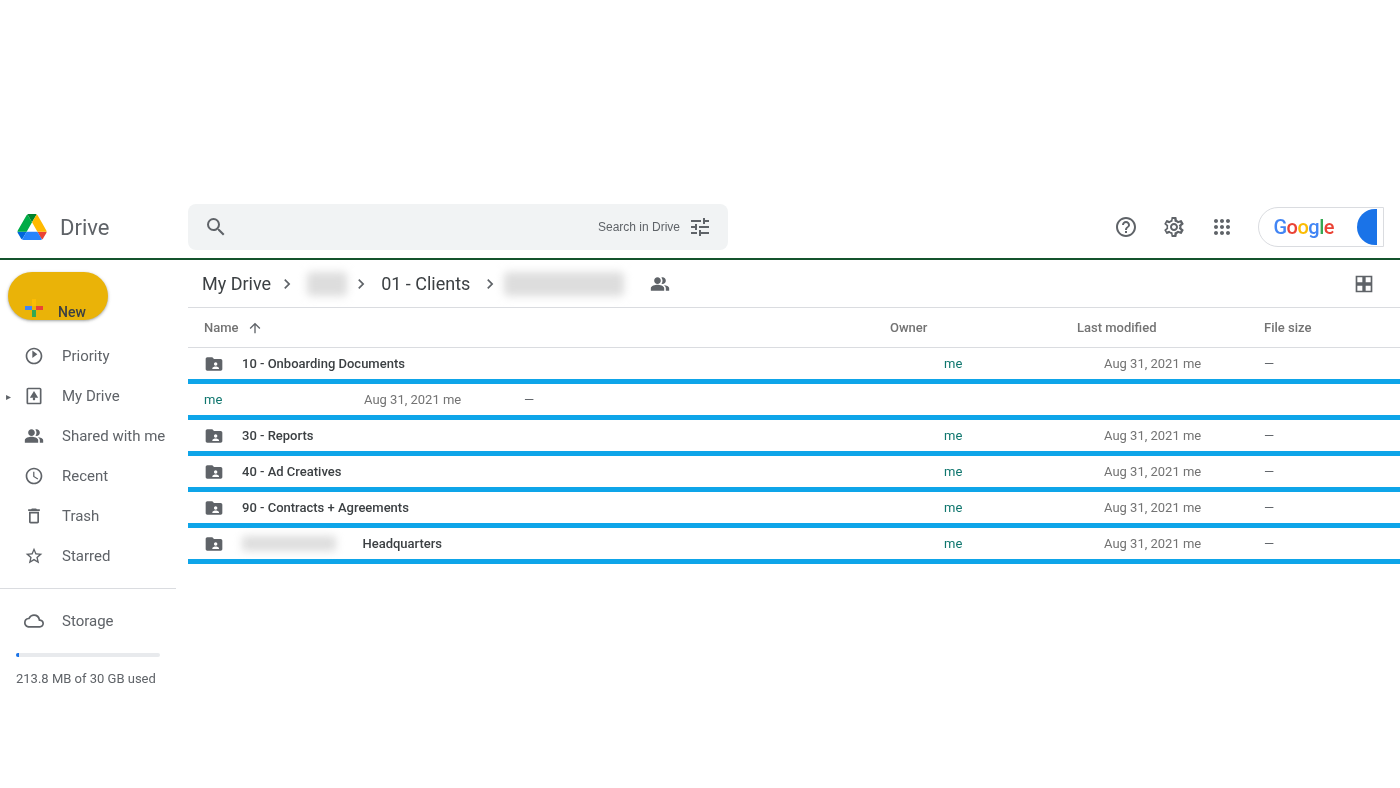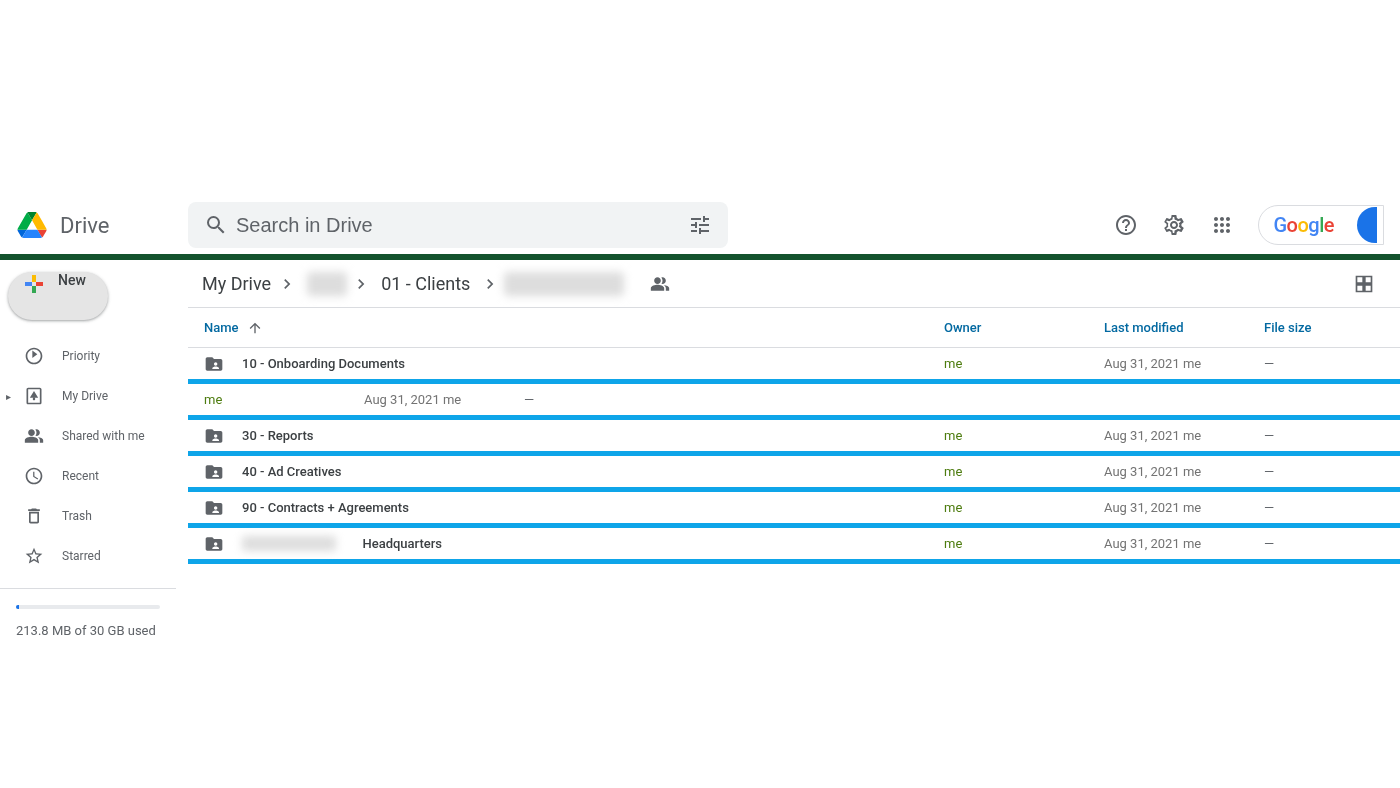--- a/index.html
+++ b/index.html
@@ -9,42 +9,43 @@
       color: #3c4043;
       overflow: hidden;
     }
     .app { display: flex; flex-direction: column; height: 788px; width: 1400px; }
     .topbar {
       height: 64px;
       display: flex;
       align-items: center;
       padding: 8px;
       margin-top: 196px;
-      border-bottom: 6px solid #14532d;
+      border-bottom: 2px solid #14532d;
     }
     .logo-wrap { display: flex; align-items: center; padding-left: 4px; width: 180px; cursor: pointer; }
     .drive-logo { width: 40px; height: 40px; display: flex; align-items: center; justify-content: center; }
     .app-name { font-size: 22px; color: #5f6368; margin-left: 8px; font-weight: 400; }
     .search-wrap {
       flex: 0 0 540px;
       height: 46px;
       background: #f1f3f4;
       border-radius: 8px;
       display: flex;
       align-items: center;
       padding: 0 8px;
     }
     .search-icon-btn { width: 40px; height: 40px; display: flex; align-items: center; justify-content: center; cursor: pointer; border-radius: 50%; }
     .search-input {
       flex: 1;
       border: none;
       background: transparent;
-      font-size: 20px;
+      font-size: 12px;
       color: #5f6368;
       outline: none;
+      text-align: right;
     }
     .search-input::placeholder { color: #5f6368; }
     .tune-btn { width: 40px; height: 40px; display: flex; align-items: center; justify-content: center; cursor: pointer; border-radius: 50%; }
     .topbar-right { margin-left: auto; display: flex; align-items: center; gap: 8px; padding-right: 8px; }
     .icon-btn { width: 40px; height: 40px; display: flex; align-items: center; justify-content: center; cursor: pointer; border-radius: 50%; color: #5f6368; }
     .google-chip {
       height: 40px;
       border: 1px solid #dadce0;
       border-radius: 20px 0 0 20px;
       display: flex;
@@ -61,36 +62,36 @@
     .avatar-edge { width: 20px; height: 36px; background: #1a73e8; border-radius: 18px 0 0 18px; }
     .body { display: flex; flex: 1; }
     .sidebar { width: 176px; padding-top: 8px; display: flex; flex-direction: column; }
     .new-btn {
       margin: 4px 0 12px 8px;
       width: 100px;
       height: 48px;
       border-radius: 24px;
       box-shadow: 0 1px 2px 0 rgba(60,64,67,.3), 0 1px 3px 1px rgba(60,64,67,.15);
       display: flex;
-      align-items: flex-start;
+      align-items: flex-end;
       padding-left: 14px;
       cursor: pointer;
-      background: #e5e5e5;
+      background: #eab308;
       gap: 12px;
     }
     .new-btn-label { font-size: 14px; font-weight: 500; color: #3c4043; }
     .nav-list { list-style: none; padding: 4px 0; }
     .nav-item {
       height: 40px;
       display: flex;
       align-items: center;
       padding-left: 24px;
       border-radius: 0 20px 20px 0;
       cursor: pointer;
-      font-size: 12px;
+      font-size: 15px;
       color: #5f6368;
       gap: 18px;
       position: relative;
     }
     .nav-item.expandable::before {
       content: "▸";
       position: absolute;
       left: 6px;
       font-size: 10px;
       color: #5f6368;
@@ -101,28 +102,28 @@
     .storage-label { font-size: 13px; color: #5f6368; padding: 6px 16px; }
     .main { flex: 1; display: flex; flex-direction: column; padding-left: 12px; }
     .toolbar { height: 48px; display: flex; align-items: center; border-bottom: 1px solid #dadce0; padding-right: 16px; }
     .breadcrumb { display: flex; align-items: center; gap: 4px; font-size: 18px; color: #5f6368; padding-left: 8px; flex: 1;}
     .crumb { padding: 4px 6px; border-radius: 4px; cursor: pointer; color: #3c4043; display: flex; align-items: center; gap: 6px;}
     .crumb-sep { color: #5f6368; display: flex; align-items: center;}
     .crumb.redacted { filter: blur(4px); background: #ddd; color: transparent; border-radius: 4px; padding: 0 20px; height:24px;}
     .crumb.redacted.sm { padding: 0 60px; }
     .people-btn { margin-left: 12px; }
     .view-btns { display: flex; gap: 4px; }
-    .list-header { display: flex; padding: 0 16px 0 16px; height: 40px; align-items: center; border-bottom: 1px solid #dadce0; font-size: 13px; color: #0369a1; font-weight: 500;}
+    .list-header { display: flex; padding: 0 16px 0 16px; height: 40px; align-items: center; border-bottom: 1px solid #dadce0; font-size: 13px; color: #737373; font-weight: 500; gap: 27px;}
     .col-name { flex: 1; display: flex; align-items: center; gap: 8px; cursor: pointer;}
     .col-owner { width: 160px; }
     .col-modified { width: 160px; }
     .col-size { width: 120px; }
     .file-row { display: flex; padding: 0 16px; height: 36px; align-items: center; border-bottom: 5px solid #0ea5e9; font-size: 13px; color: #3c4043; cursor: pointer;}
     .file-name-cell { flex: 1; display: flex; align-items: center; gap: 18px; font-weight: 500;}
-    .file-owner-cell { width: 160px; color: #4d7c0f;}
+    .file-owner-cell { width: 160px; color: #0f766e;}
     .file-modified-cell { width: 160px; color: #737373;}
     .file-size-cell { width: 120px; color: #5f6368;}
     .folder-icon { fill: #5f6368; }
     .redacted-inline { filter: blur(4px); background: #ddd; color: transparent; padding: 0 40px; border-radius: 3px; margin-right: 8px;}
     svg { flex-shrink: 0; }
   </style>
 </head>
 <body>
 
 <div class="app">
@@ -220,20 +221,28 @@
           <span>Trash</span>
         </li>
         <li class="nav-item">
           <svg width="20" height="20" viewBox="0 0 24 24" fill="#5f6368">
               <path d="M22 9.24l-7.19-.62L12 2 9.19 8.63 2 9.24l5.46 4.73L5.82 21 12 17.27 18.18 21l-1.63-7.03L22 9.24zM12 15.4l-3.76 2.27 1-4.28-3.32-2.88 4.38-.38L12 6.1l1.71 4.04 4.38.38-3.32 2.88 1 4.28L12 15.4z"></path>
             </svg>
           <span>Starred</span>
         </li>
       </ul>
       <hr class="nav-divider">
+      <ul class="nav-list">
+        <li class="nav-item">
+          <svg width="20" height="20" viewBox="0 0 24 24" fill="#5f6368">
+              <path d="M19.35 10.04A7.49 7.49 0 0012 4C9.11 4 6.6 5.64 5.35 8.04A5.994 5.994 0 000 14c0 3.31 2.69 6 6 6h13c2.76 0 5-2.24 5-5 0-2.64-2.05-4.78-4.65-4.96zM19 18H6c-2.21 0-4-1.79-4-4 0-2.05 1.53-3.76 3.56-3.97l1.07-.11.5-.95A5.469 5.469 0 0112 6c2.62 0 4.88 1.86 5.39 4.43l.3 1.5 1.53.11A2.98 2.98 0 0122 15c0 1.65-1.35 3-3 3z"></path>
+            </svg>
+          <span>Storage</span>
+        </li>
+      </ul>
       <div class="storage-bar">
           <div class="storage-fill"></div>
         </div>
       <div class="storage-label">213.8 MB of 30 GB used</div>
     </div>
 
     <div class="main">
       <div class="toolbar">
         <div class="breadcrumb">
           <span class="crumb">

